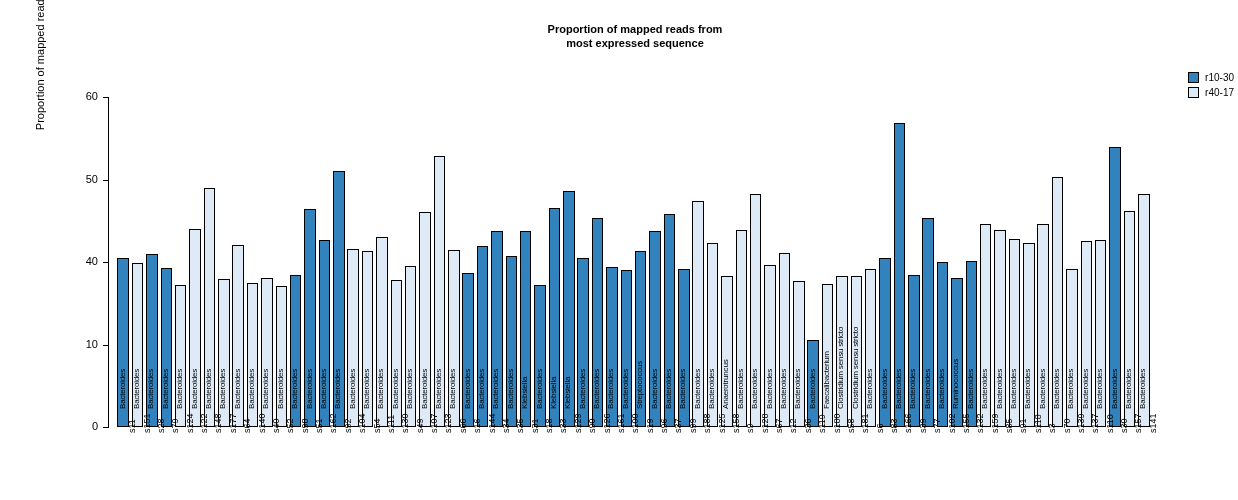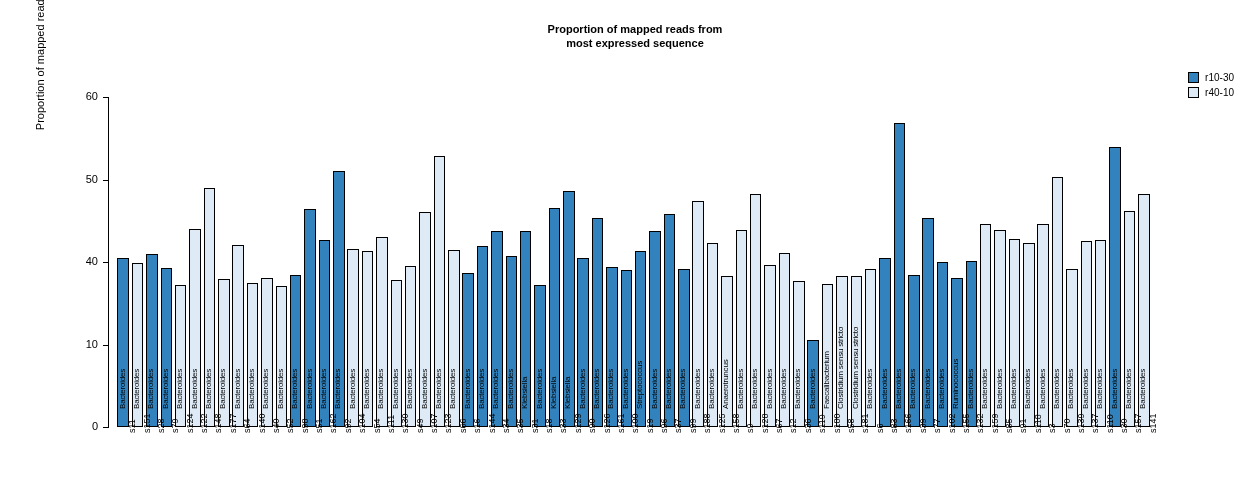--- a/index.html
+++ b/index.html
@@ -349,17 +349,17 @@
       <div class="xlabel" style="left: 1131.81px; top: 421px;">s141</div>
     </div>
 
   <div class="legend" id="legend">
       <div class="legend-row">
         <span class="legend-swatch" style="background: rgb(49, 130, 189);"></span>
         <span class="legend-label">r10-30</span>
       </div>
       <div class="legend-row">
         <span class="legend-swatch" style="background: rgb(222, 235, 247);"></span>
-        <span class="legend-label">r40-10</span>
+        <span class="legend-label">r40-17</span>
       </div>
     </div>
 
 </div>
 
 </body></html>

